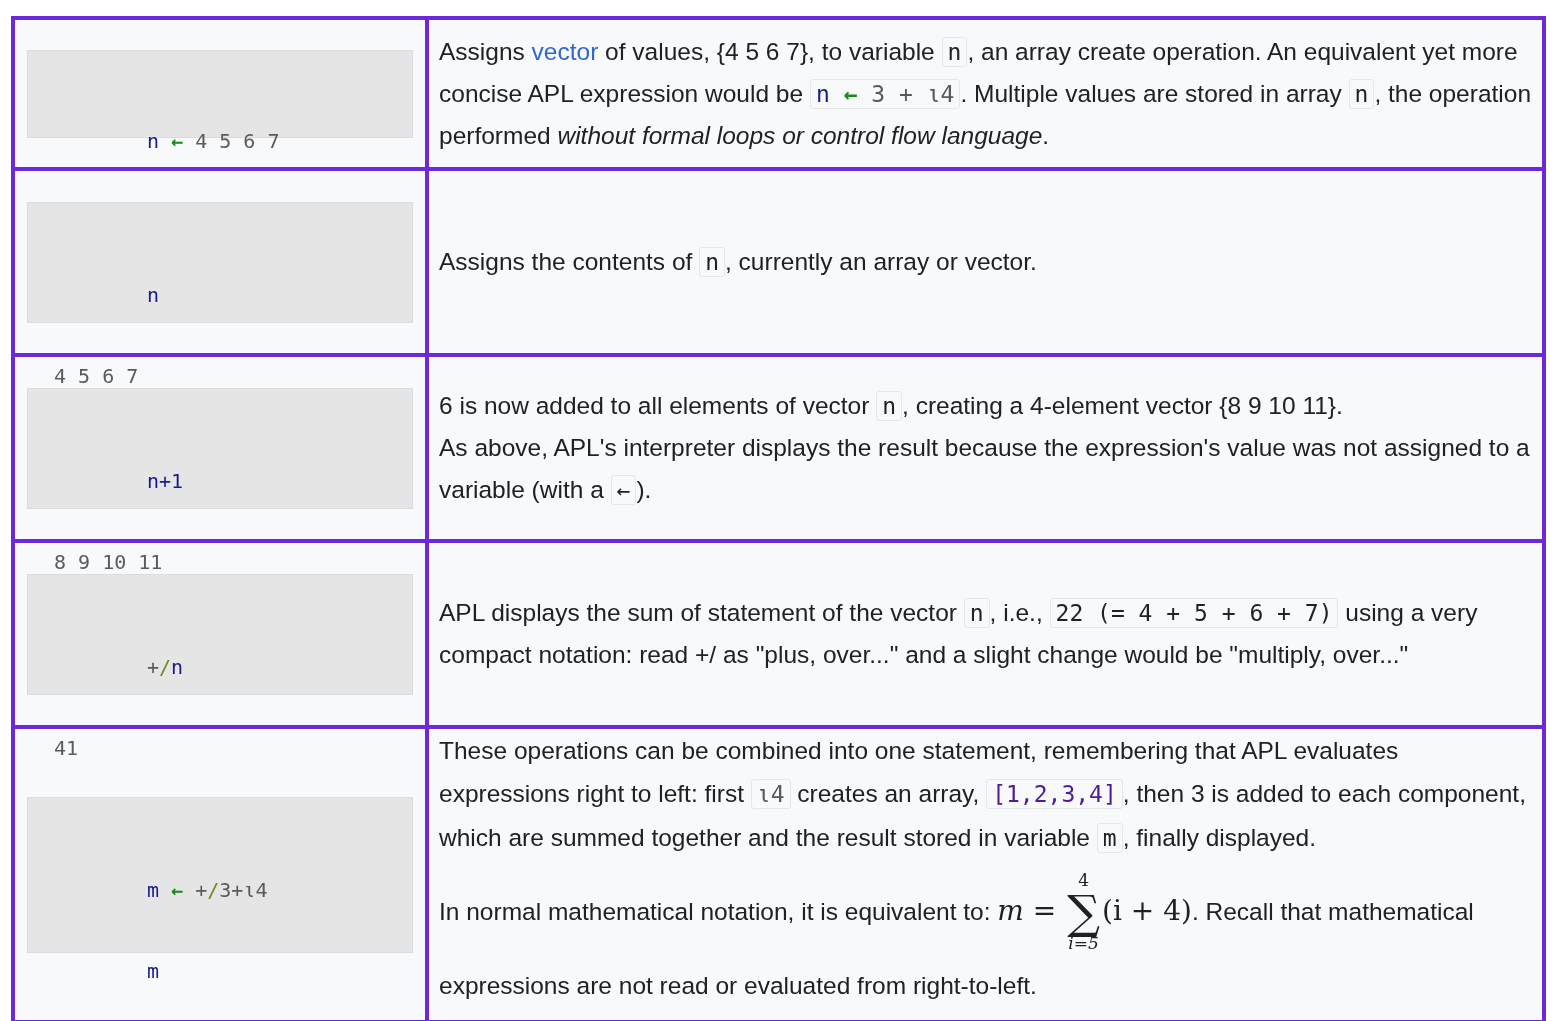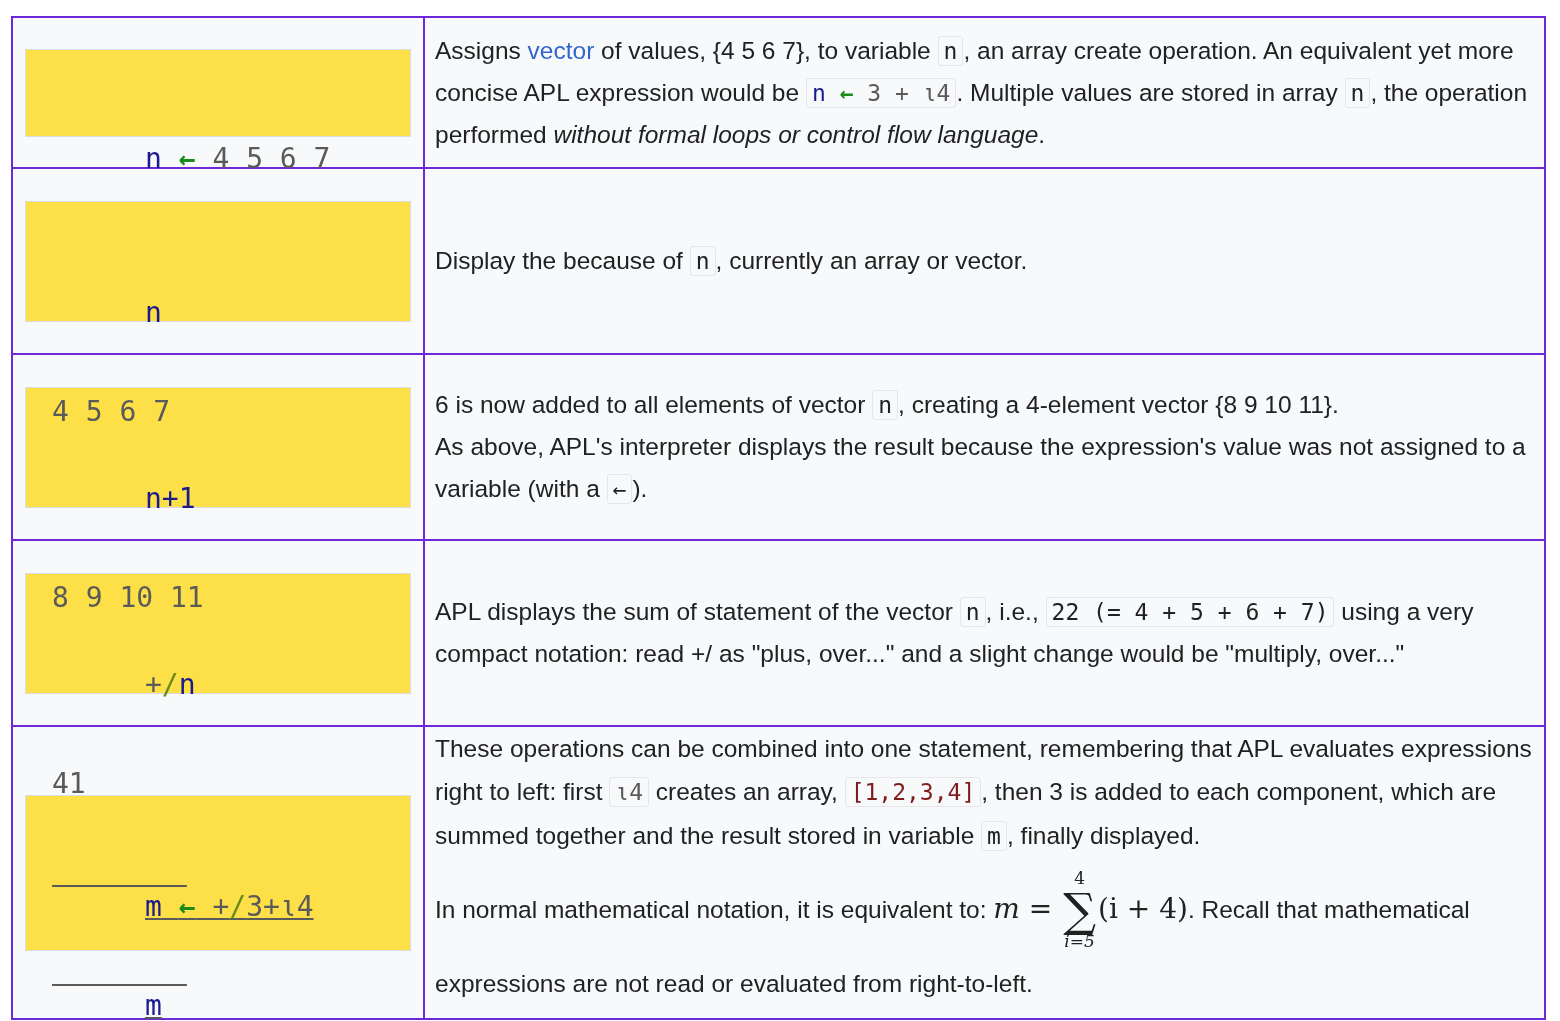--- a/index.html
+++ b/index.html
@@ -1,35 +1,35 @@
 <!DOCTYPE html>
 <html><head>
 <meta charset="utf-8">
 <style>
   html, body { margin: 0; padding: 0; background: #ffffff; }
   body { width: 1560px; height: 1021px; position: relative; overflow: hidden;
          font-family: "Liberation Sans", "DejaVu Sans", sans-serif; color: #202122; }
   table.wikitable { position: absolute; left: 11px; top: 16px; width: 1535px;
     border-collapse: collapse; background: #f8f9fa; border: 2px solid #a2a9b1; }
-  table.wikitable td { border: 2px solid #6d28d9; vertical-align: middle; padding: 0; }
+  table.wikitable td { border: 4px solid #6d28d9; vertical-align: middle; padding: 0; }
   td.code-cell { width: 410px; }
   td.desc-cell { padding: 0 10px 0 10px !important; font-size: 24.5px; line-height: 42px; }
-  .pre { margin: 0 12px 0 12px; border: 1.5px solid #d9dce0; background: #fde047;
-    font-family: "DejaVu Sans Mono", "Liberation Mono", monospace; font-size: 28px;
+  .pre { margin: 0 12px 0 12px; border: 1.5px solid #d9dce0; background: #e5e5e5;
+    font-family: "DejaVu Sans Mono", "Liberation Mono", monospace; font-size: 20px;
     color: #5a5a5a; padding: 0 0 0 26px; box-sizing: border-box; white-space: pre; }
   .pre .line { display: block; line-height: 33px; }
   .v { color: #1a1a8f; }
   .asg { color: #1a8a1a; font-weight: bold; }
   .op { color: #6b8a1a; }
   code.ic { font-family: "DejaVu Sans Mono", "Liberation Mono", monospace; font-size: 23px;
     background: #f8f9fa; border: 1.5px solid #e4e6ea; border-radius: 3px; padding: 1px 5px;
     color: #202122; }
   code.ic .v { color: #1a1a8f; }
   code.ic .num { color: #5a5a5a; }
-  code.ic .red { color: #7f1d1d; }
+  code.ic .red { color: #4c1d95; }
   a.link { color: #3366cc; text-decoration: none; }
   .math { font-family: "DejaVu Serif", "Liberation Serif", serif; font-size: 28px; }
   .math i { font-style: italic; }
   .sigma { display: inline-flex; flex-direction: column; align-items: center; vertical-align: middle;
     line-height: 1; margin: 0 2px; }
   .sigma .lim { font-size: 17px; font-family: "DejaVu Serif", serif; }
   .sigma .sym { font-size: 46px; line-height: 46px; }
   p.para { margin: 0; }
 </style>
 </head>
@@ -50,21 +50,21 @@
   </tr>
 
   <tr style="height:186px">
     <td class="code-cell">
       <div class="pre" style="height:121px;padding-top:28px;">
         <span class="line" style="padding-left:93px"><span class="v">n</span></span>
         <span class="line">4 5 6 7</span>
       </div>
     </td>
     <td class="desc-cell">
-      <p class="para"><span>Display the because of </span><code class="ic">n</code><span>, currently an array or vector.</span></p>
+      <p class="para"><span>Assigns the contents of </span><code class="ic">n</code><span>, currently an array or vector.</span></p>
     </td>
   </tr>
 
   <tr style="height:186px">
     <td class="code-cell">
       <div class="pre" style="height:121px;padding-top:28px;">
         <span class="line" style="padding-left:93px"><span class="v">n+1</span></span>
         <span class="line">8 9 10 11</span>
       </div>
     </td>
@@ -80,21 +80,21 @@
         <span class="line">41</span>
       </div>
     </td>
     <td class="desc-cell">
       <p class="para"><span>APL displays the sum of statement of the vector </span><code class="ic">n</code><span>, i.e., </span><code class="ic">22 (= 4 + 5 + 6 + 7)</code><span> using a very compact notation: read +/ as "plus, over..." and a slight change would be "multiply, over..."</span></p>
     </td>
   </tr>
 
   <tr style="height:282px">
     <td class="code-cell">
-      <div class="pre" style="height:156px;padding-top:28px;text-decoration:underline;">
+      <div class="pre" style="height:156px;padding-top:28px;">
         <span class="line" style="padding-left:93px"><span class="v">m</span> <span class="asg">←</span><span> +</span><span class="op">/</span><span>3+ι4</span></span>
         <span class="line" style="padding-left:93px"><span class="v">m</span></span>
         
       </div>
     </td>
     <td class="desc-cell" style="line-height:43px">
       <p class="para"><span>These operations can be combined into one statement, remembering that APL evaluates expressions right to left: first </span><code class="ic"><span class="num">ι4</span></code><span> creates an array, </span><code class="ic"><span class="red">[1,2,3,4]</span></code><span>, then 3 is added to each component, which are summed together and the result stored in variable </span><code class="ic">m</code><span>, finally displayed.</span></p>
       <p class="para" style="margin-top:12px;line-height:68px"><span>In normal mathematical notation, it is equivalent to: </span><span class="math"><i>m</i><span> = </span><span class="sigma">
                 <span class="lim">4</span>
                 <span class="sym">∑</span>

